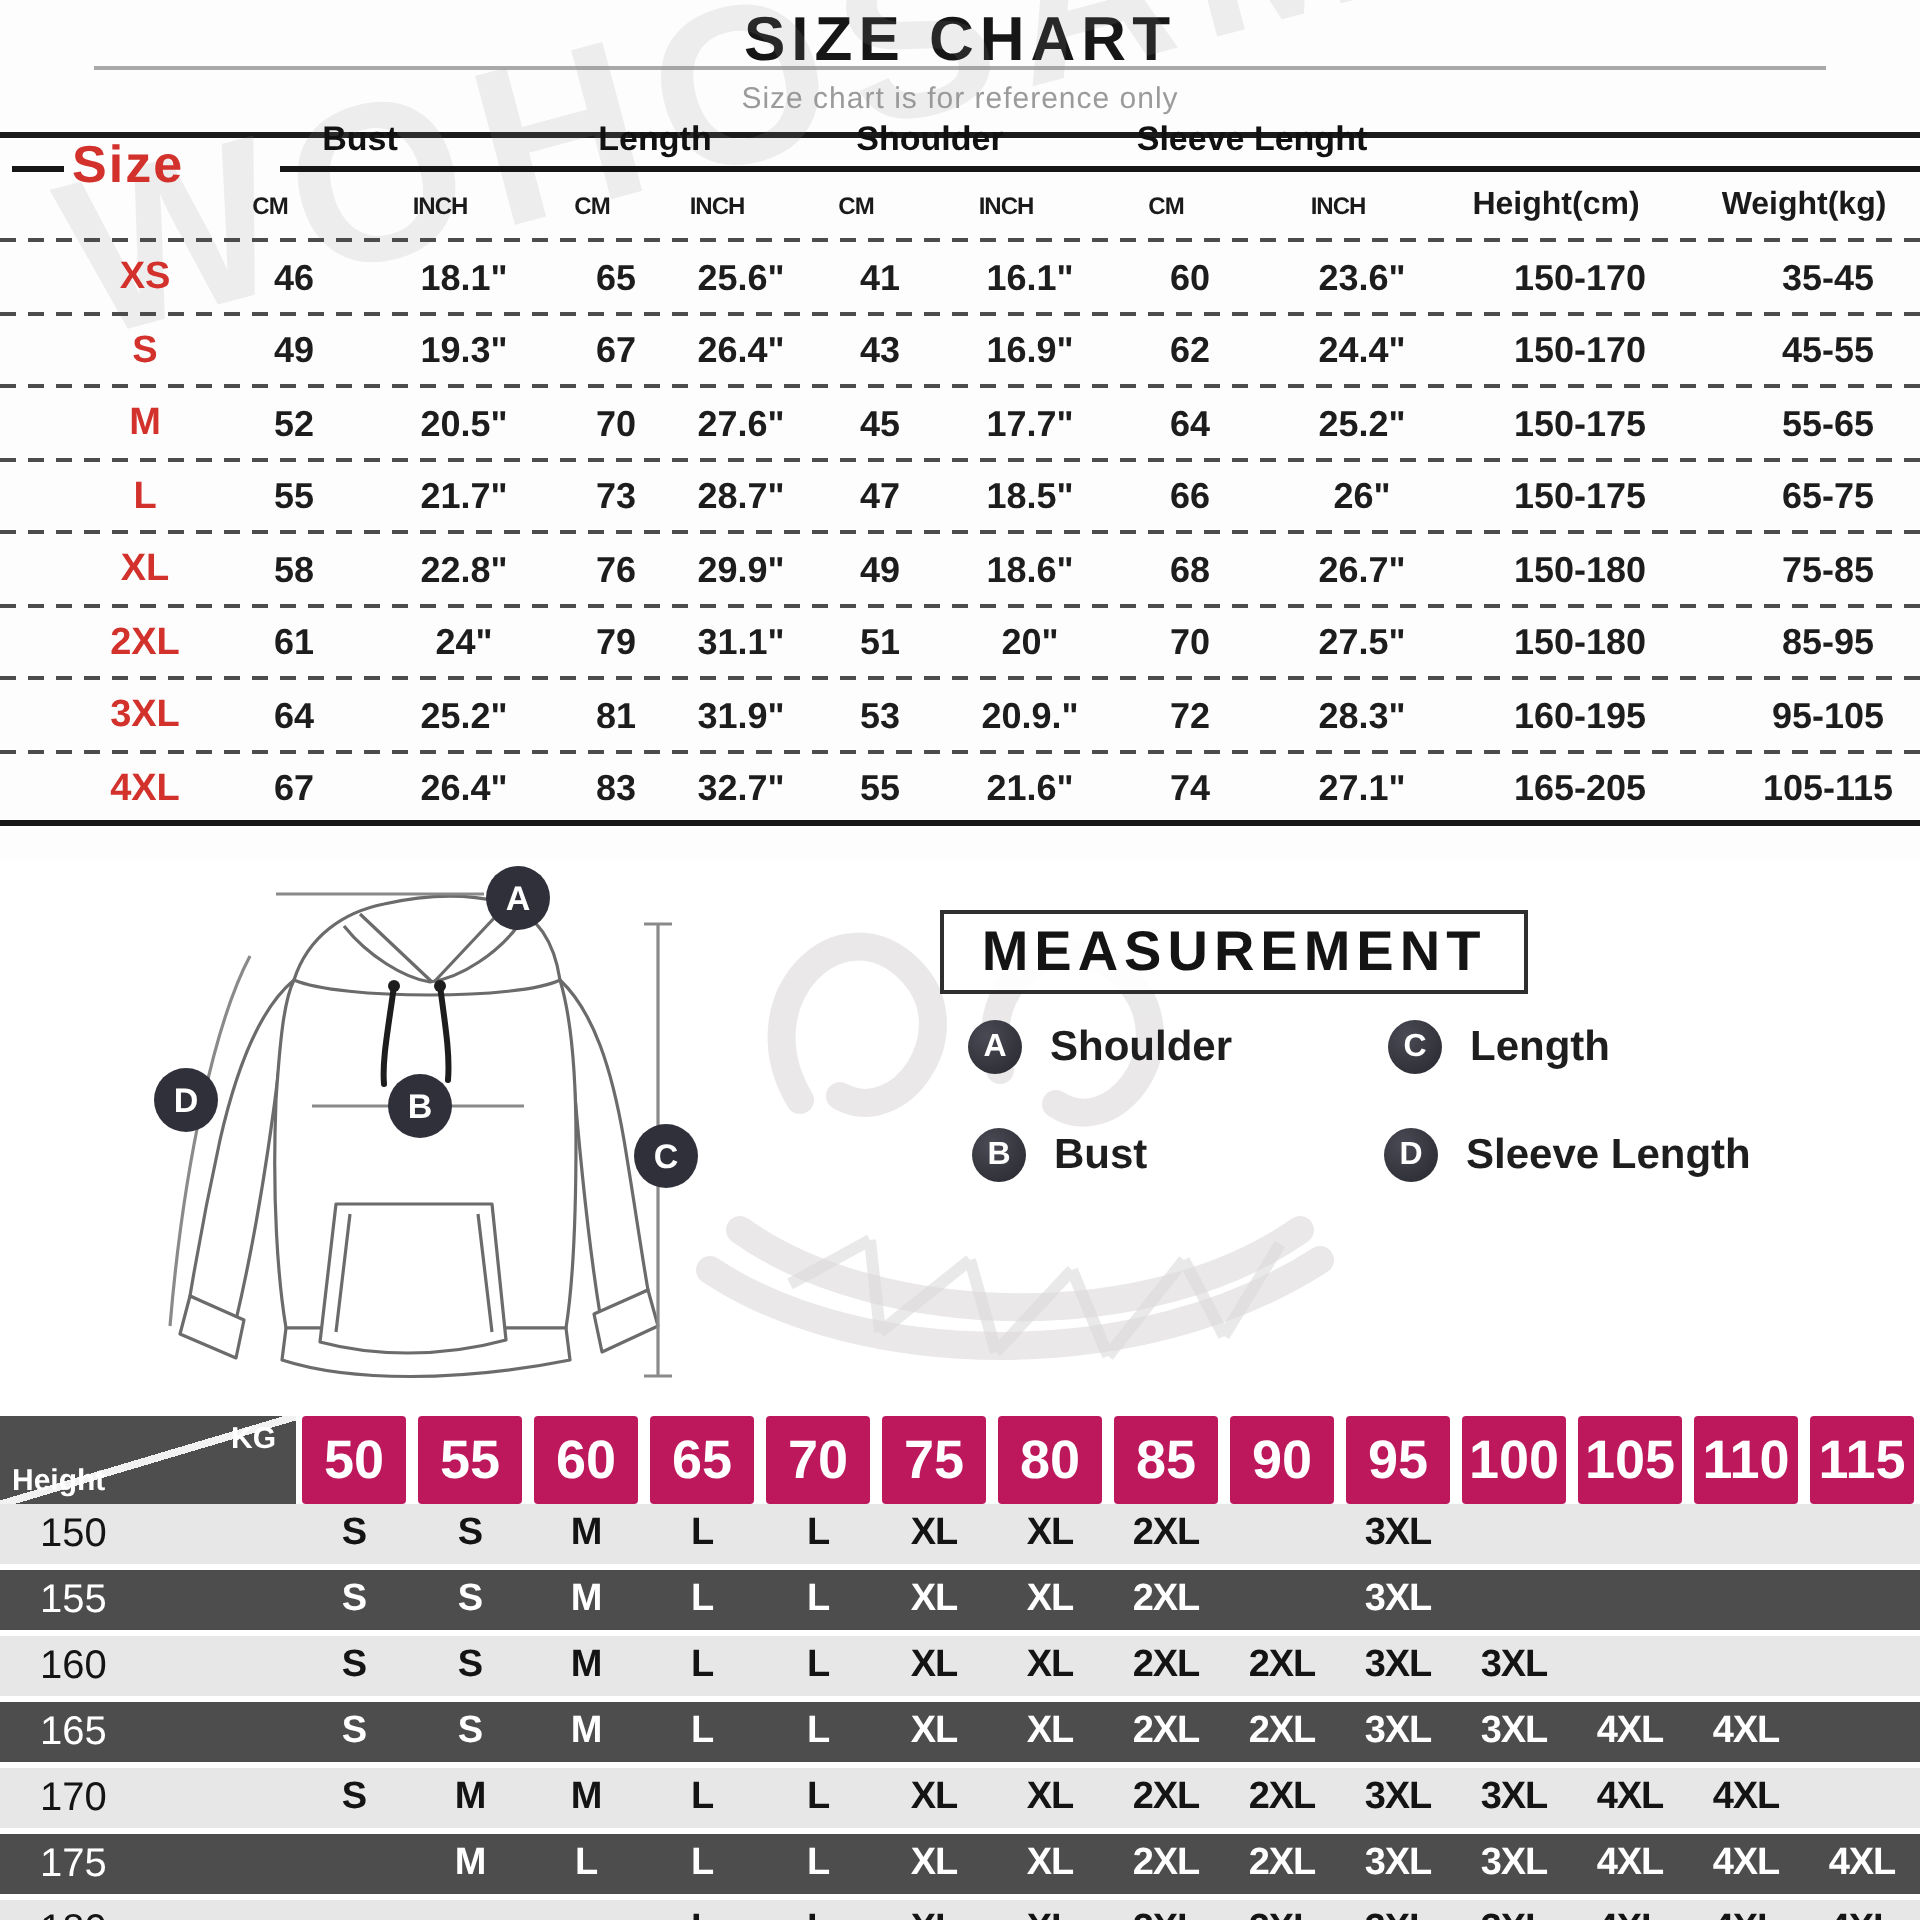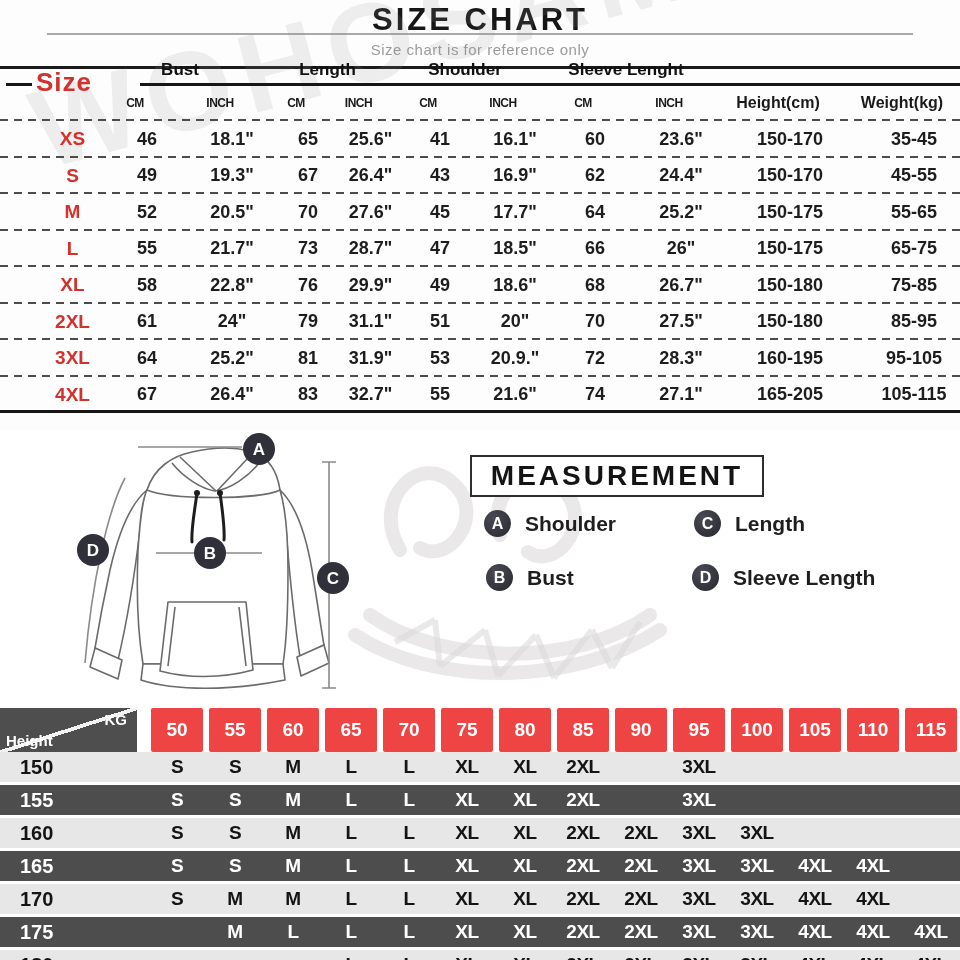--- a/index.html
+++ b/index.html
@@ -59,30 +59,30 @@
   .badge{width:27px;height:27px;border-radius:50%;background:radial-gradient(circle at 35% 30%,#4a4a55,#27272e);
     color:#fff;font-weight:700;font-size:16px;display:flex;align-items:center;justify-content:center;flex:0 0 27px;}
   .legend-label{font-size:21px;font-weight:600;color:#1e1e1e;}
 
   
   .matrix{position:absolute;top:704px;left:0;width:960px;height:256px;overflow:hidden;
     background:#fff;padding-top:4px;box-sizing:border-box;
     --mcols:148px repeat(14,58px);}
   .mhead,.mrow{display:grid;grid-template-columns:var(--mcols);}
   .mhead{height:44px;}
-  .corner{position:relative;background:#4e4e4e;margin-right:11px;
+  .corner{position:relative;background:#4e4e4e;margin-right:0;
     background-image:linear-gradient(to bottom right,transparent 48%,#f2f2f2 48%,#f2f2f2 52.5%,transparent 52.5%);}
   .corner .kg{position:absolute;top:3px;right:10px;font-size:15px;font-weight:700;color:#fff;}
   .corner .hgt{position:absolute;bottom:3px;left:6px;font-size:15px;font-weight:700;color:#fff;text-align:right;}
-  .mhcell{margin:0 3px;background:#ef4444;color:#fff;font-size:19px;font-weight:700;
+  .mhcell{margin:0 3px;background:#be185d;color:#fff;font-size:27px;font-weight:700;
     display:flex;align-items:center;justify-content:center;border-radius:2px;}
   .mbody .mrow{height:33px;border-bottom:3px solid #fff;align-items:center;box-sizing:border-box;}
   .mbody .mrow:nth-of-type(odd){background:#e7e7e7;color:#141414;}
   .mbody .mrow:nth-of-type(even){background:#4d4d4d;color:#fff;}
-  .mlabel{font-size:20px;font-weight:700;text-align:left;padding-left:20px;}
+  .mlabel{font-size:20px;font-weight:400;text-align:left;padding-left:20px;}
   .mcell{font-size:19px;font-weight:700;text-align:center;letter-spacing:-0.5px;}
 </style>
 </head>
 <body>
 
 <div class="page">
 
   <div class="page-title">SIZE CHART</div>
   <div class="title-rule"></div>
   <div class="page-subtitle">Size chart is for reference only</div>

